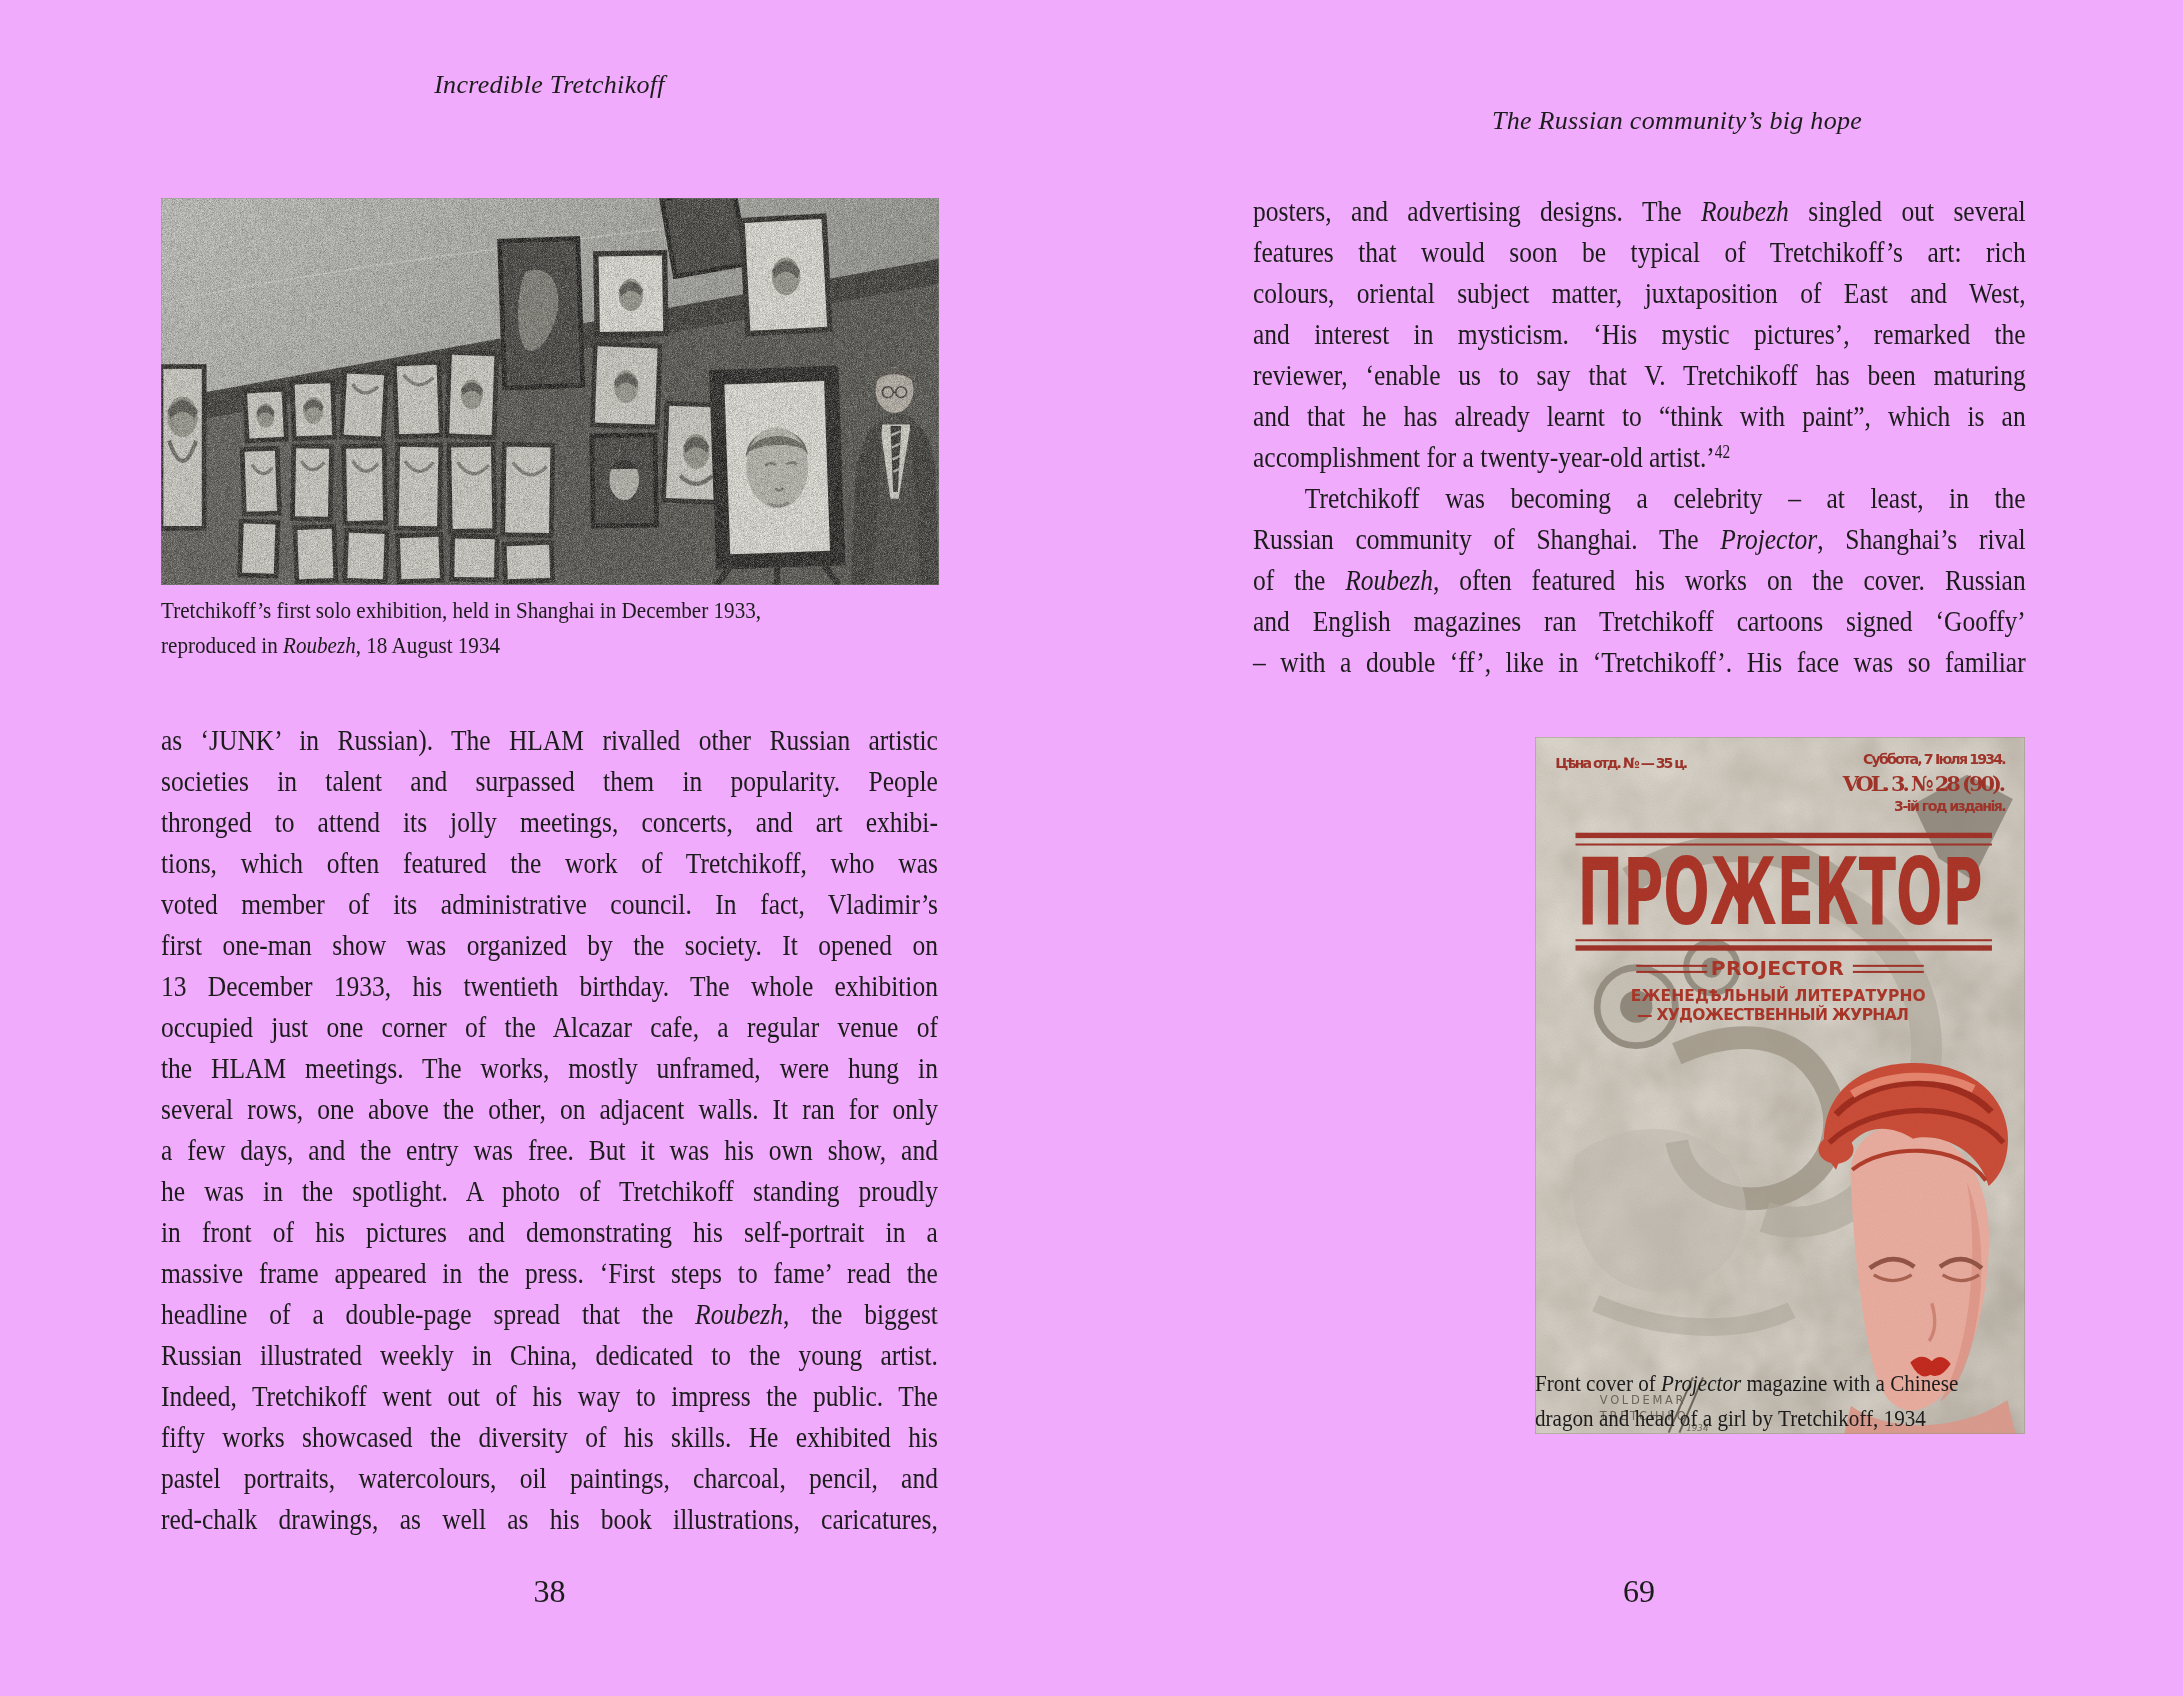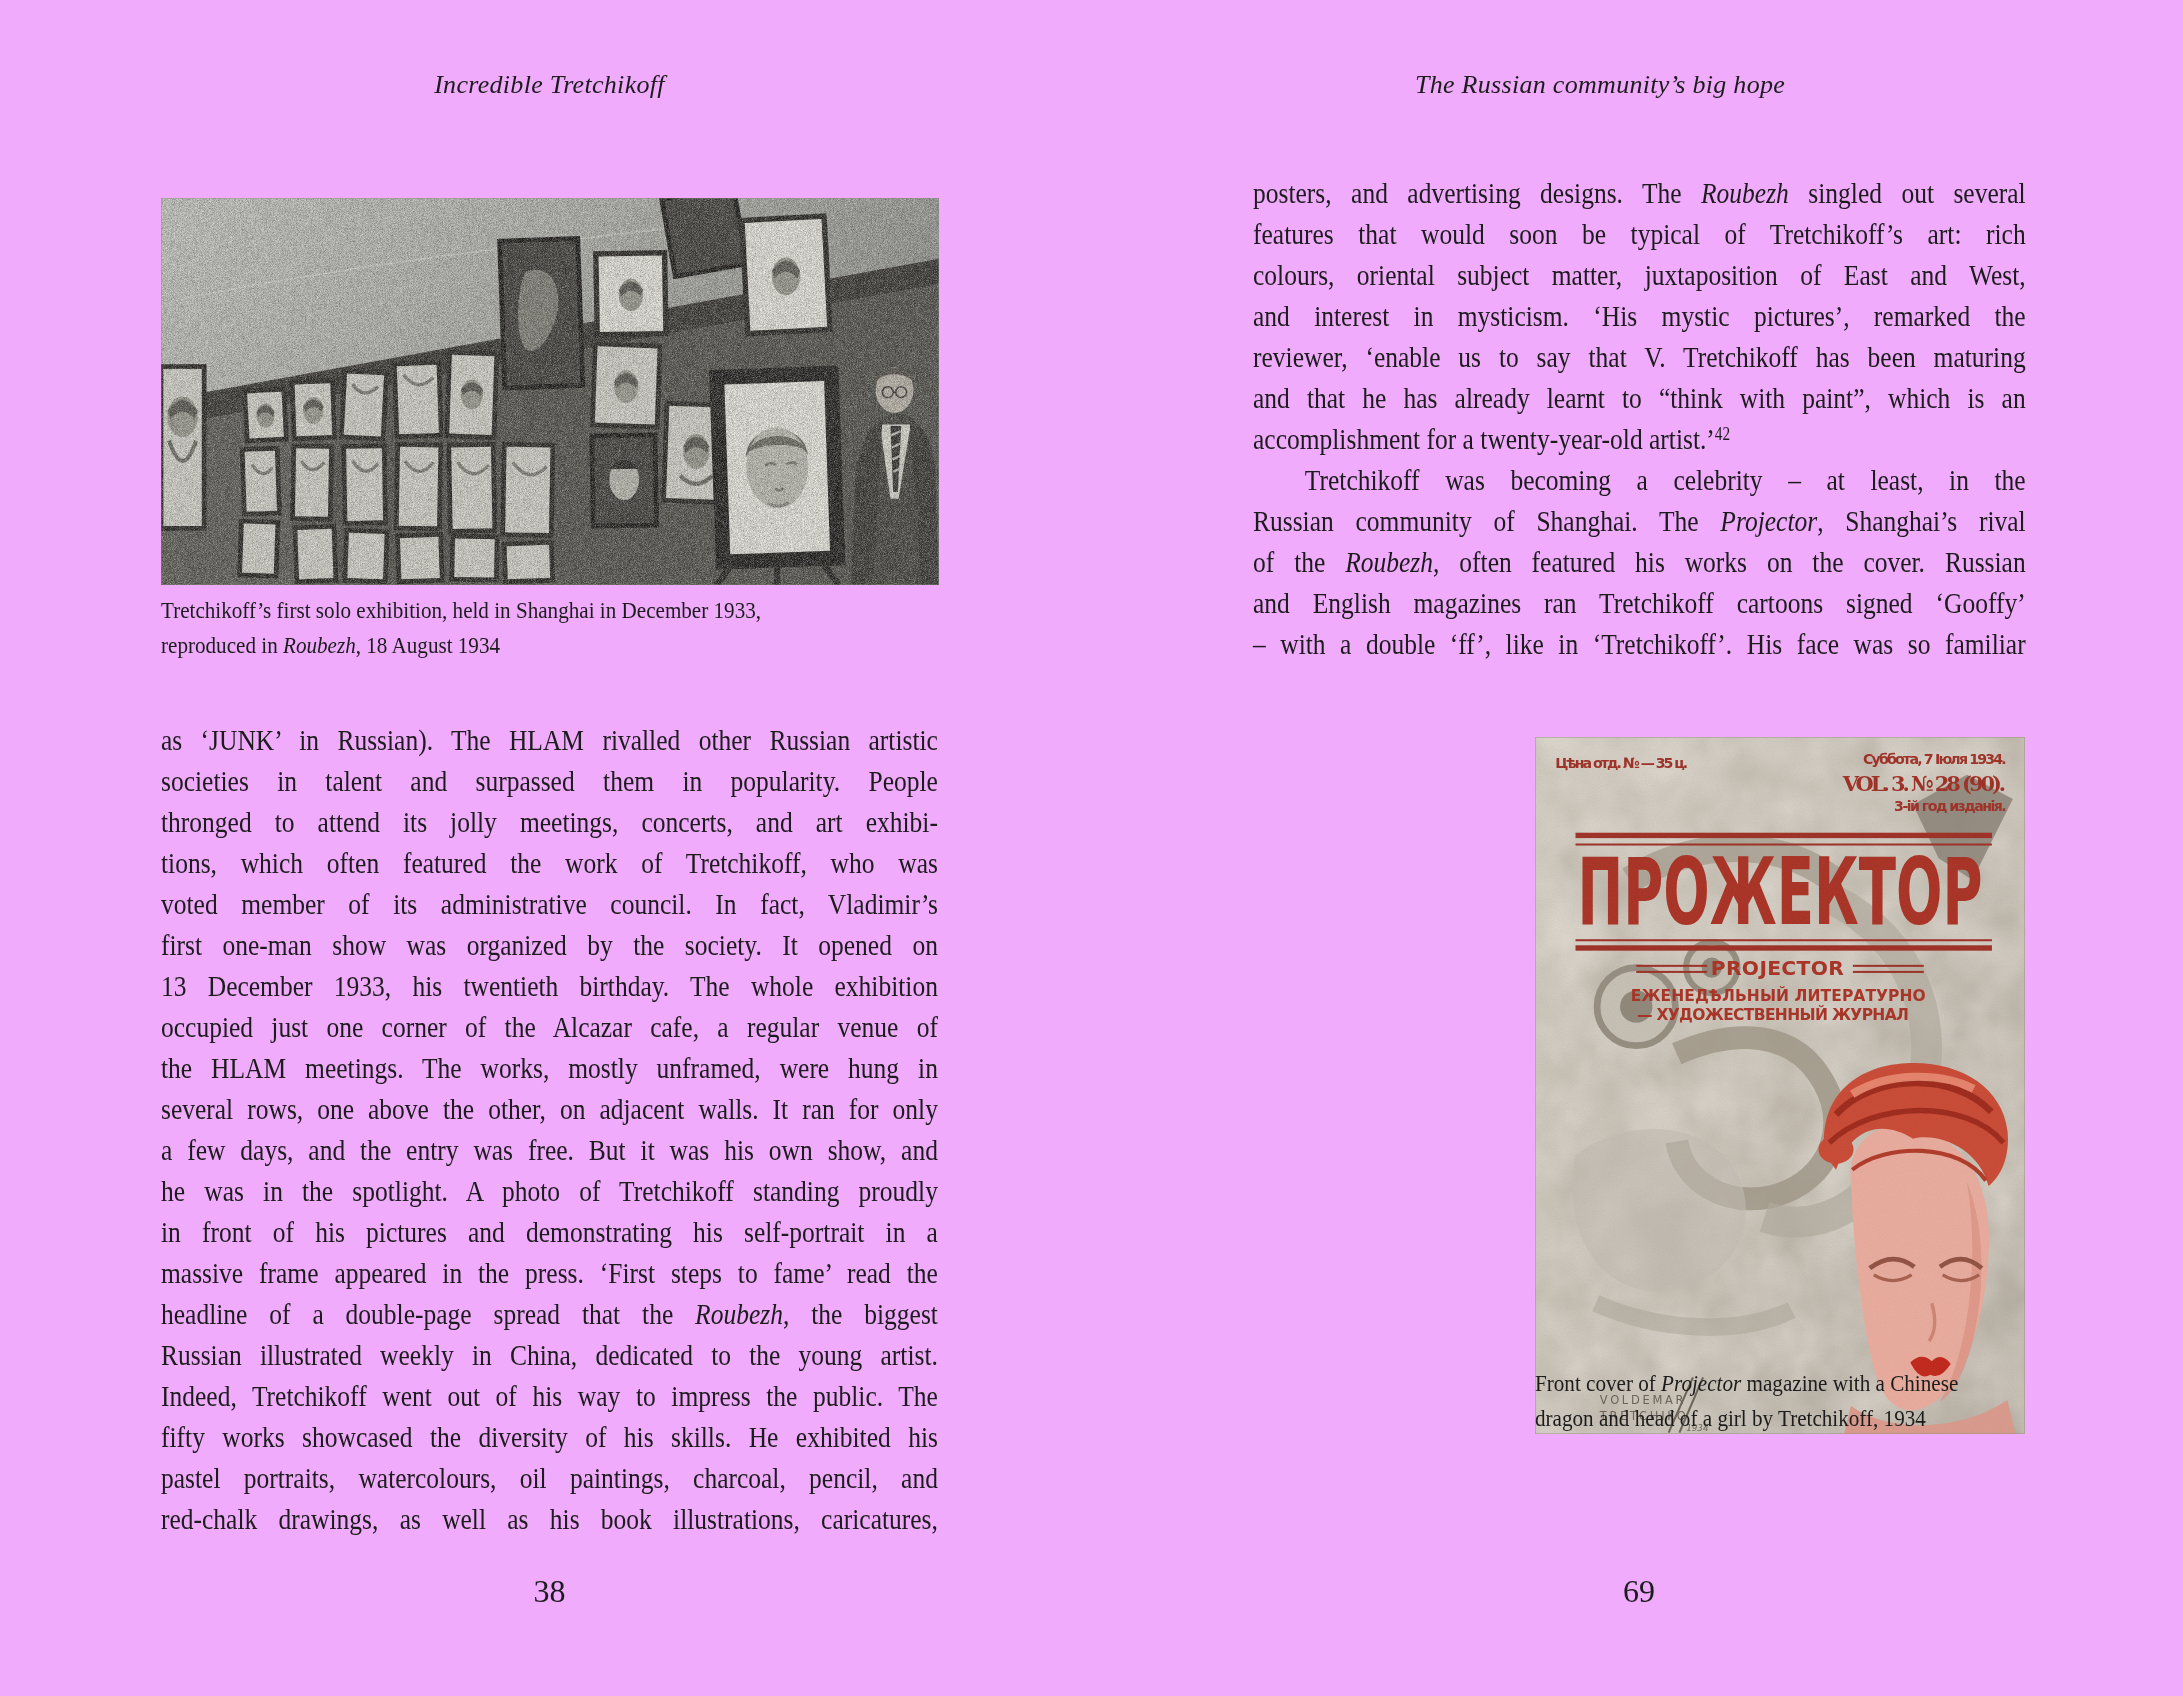--- a/index.html
+++ b/index.html
@@ -5,38 +5,38 @@
   html,body{margin:0;padding:0;background:#ffffff;}
   .spread{
     position:relative;width:2183px;height:1697px;background:#f0abfc;
     font-family:"Liberation Serif", serif;color:#1c1c1c;overflow:hidden;
   }
   .page-head{
     position:absolute;top:70px;font-size:26px;font-style:italic;
     text-align:center;letter-spacing:0.3px;
   }
   #head-left{left:161px;width:777px;}
-  #head-right{left:1214px;width:772px;}
+  #head-right{left:1291px;width:772px;margin-top:36px;}
 
   figure{margin:0;padding:0;}
   #photo-fig{position:absolute;left:161px;top:198px;width:778px;height:387px;}
   #cover-fig{position:absolute;left:1535px;top:737px;width:490px;height:697px;}
   svg{display:block;width:100%;height:100%;}
 
   .caption{position:absolute;font-size:24px;line-height:35px;}
   #caption-left{left:161px;top:593px;width:777px;}
   #caption-right{left:1535px;top:1366px;width:492px;}
   .cap-inner{transform:scaleX(0.88);transform-origin:0 0;}
   #caption-left .cap-inner{width:883px;}
   #caption-right .cap-inner{width:560px;}
   .caption .line{text-align:left;text-align-last:auto;white-space:nowrap;}
 
   .body-block{position:absolute;font-size:30px;line-height:41px;}
   #body-left{left:161px;top:719px;width:777px;}
-  #body-right{left:1253px;top:172px;width:772px;}
+  #body-right{left:1253px;top:190px;width:772px;}
   .body-inner{transform:scaleX(0.85);transform-origin:0 0;}
   #body-left .body-inner{width:914px;}
   #body-right .body-inner{width:909px;}
   .line{text-align:justify;text-align-last:justify;white-space:nowrap;}
   .line.end{text-align-last:left;}
   .line.indent{text-indent:61px;}
   sup{font-size:60%;line-height:0;vertical-align:baseline;position:relative;top:-0.5em;}
 
   .folio{position:absolute;top:1573px;font-size:32px;text-align:center;}
   #folio-left{left:161px;width:777px;}

